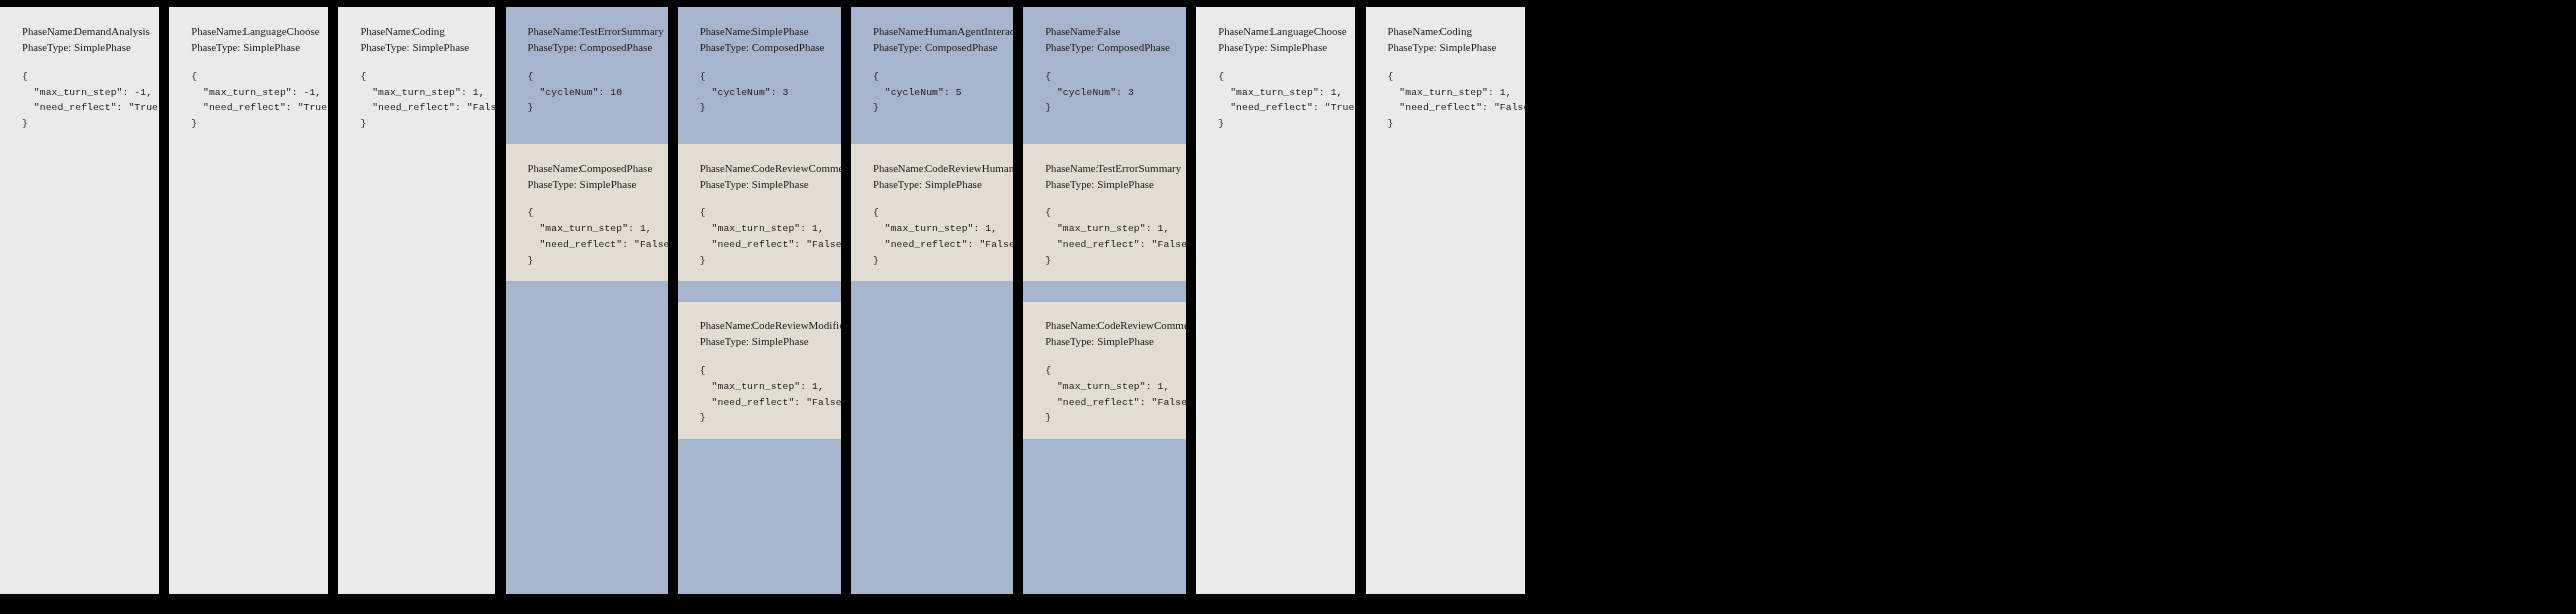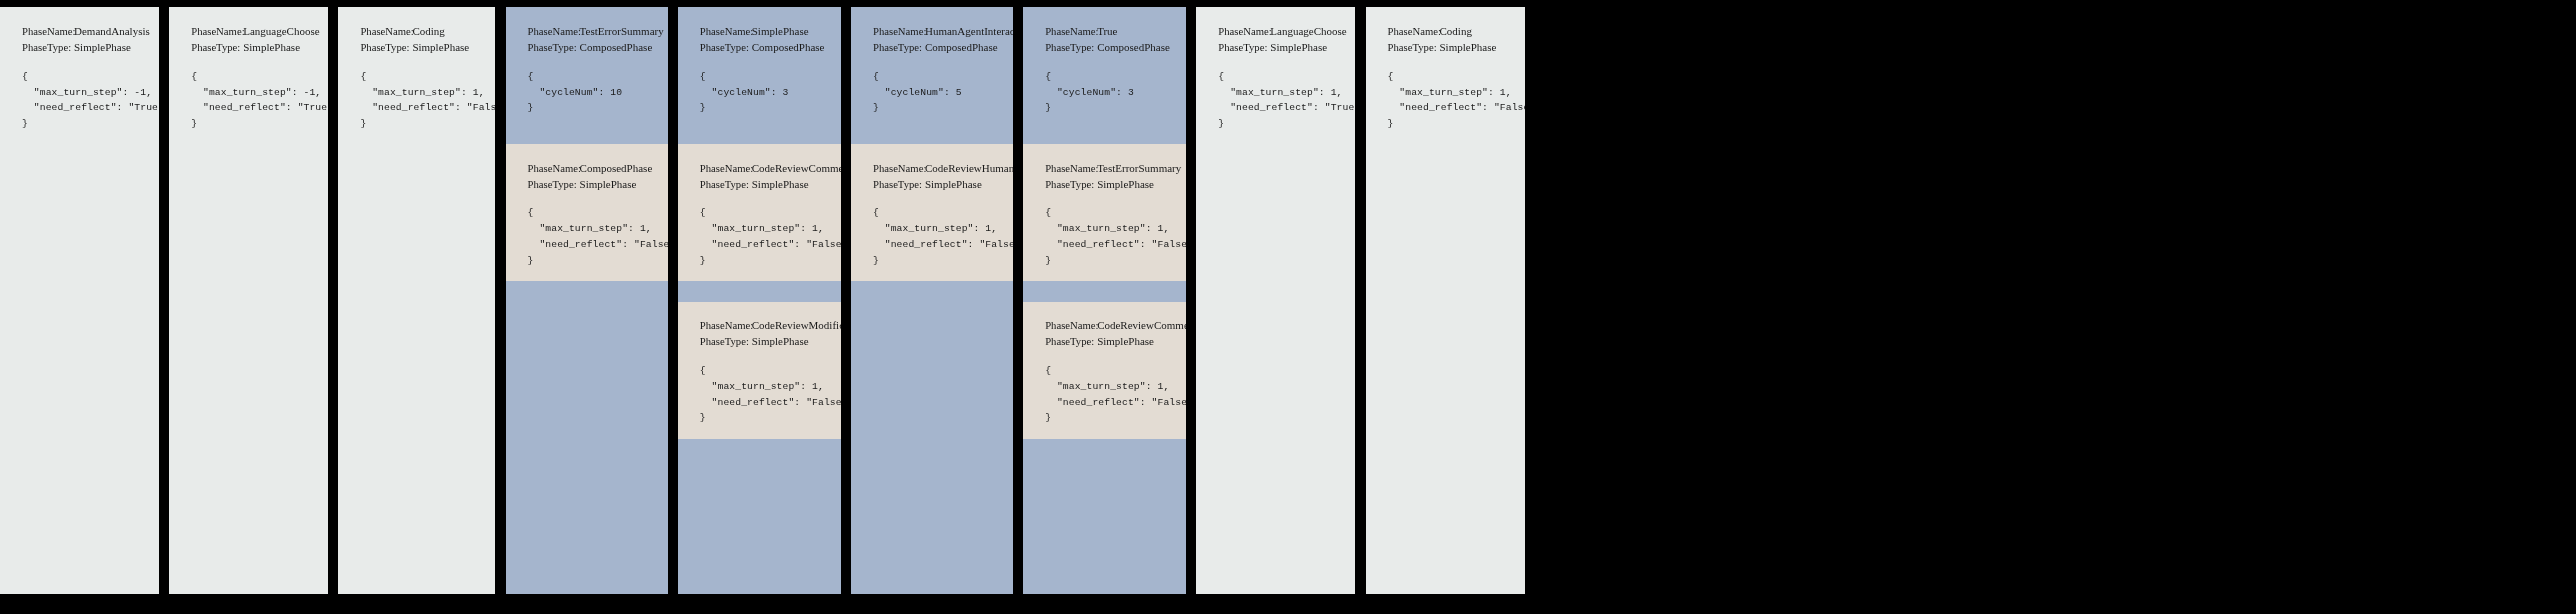--- a/index.html
+++ b/index.html
@@ -257,21 +257,21 @@
   "max_turn_step": 1,
   "need_reflect": "False"
 }</div>
       </div>
       <div class="blue-fill"></div>
     </div>
     <div class="phase-card w-7 composed">
       <div class="panel head-composed">
         <div class="meta-row">
           <span class="meta-key">PhaseName:</span>
-          <span class="meta-val">True</span>
+          <span class="meta-val">False</span>
         </div>
         <div class="meta-row">
           <span class="meta-key">PhaseType:</span>
           <span class="meta-val">ComposedPhase</span>
         </div>
         <div class="json-block">{
   "cycleNum": 3
 }</div>
       </div>
       <div class="blue-strip" style="height: 18.5px;"></div>

